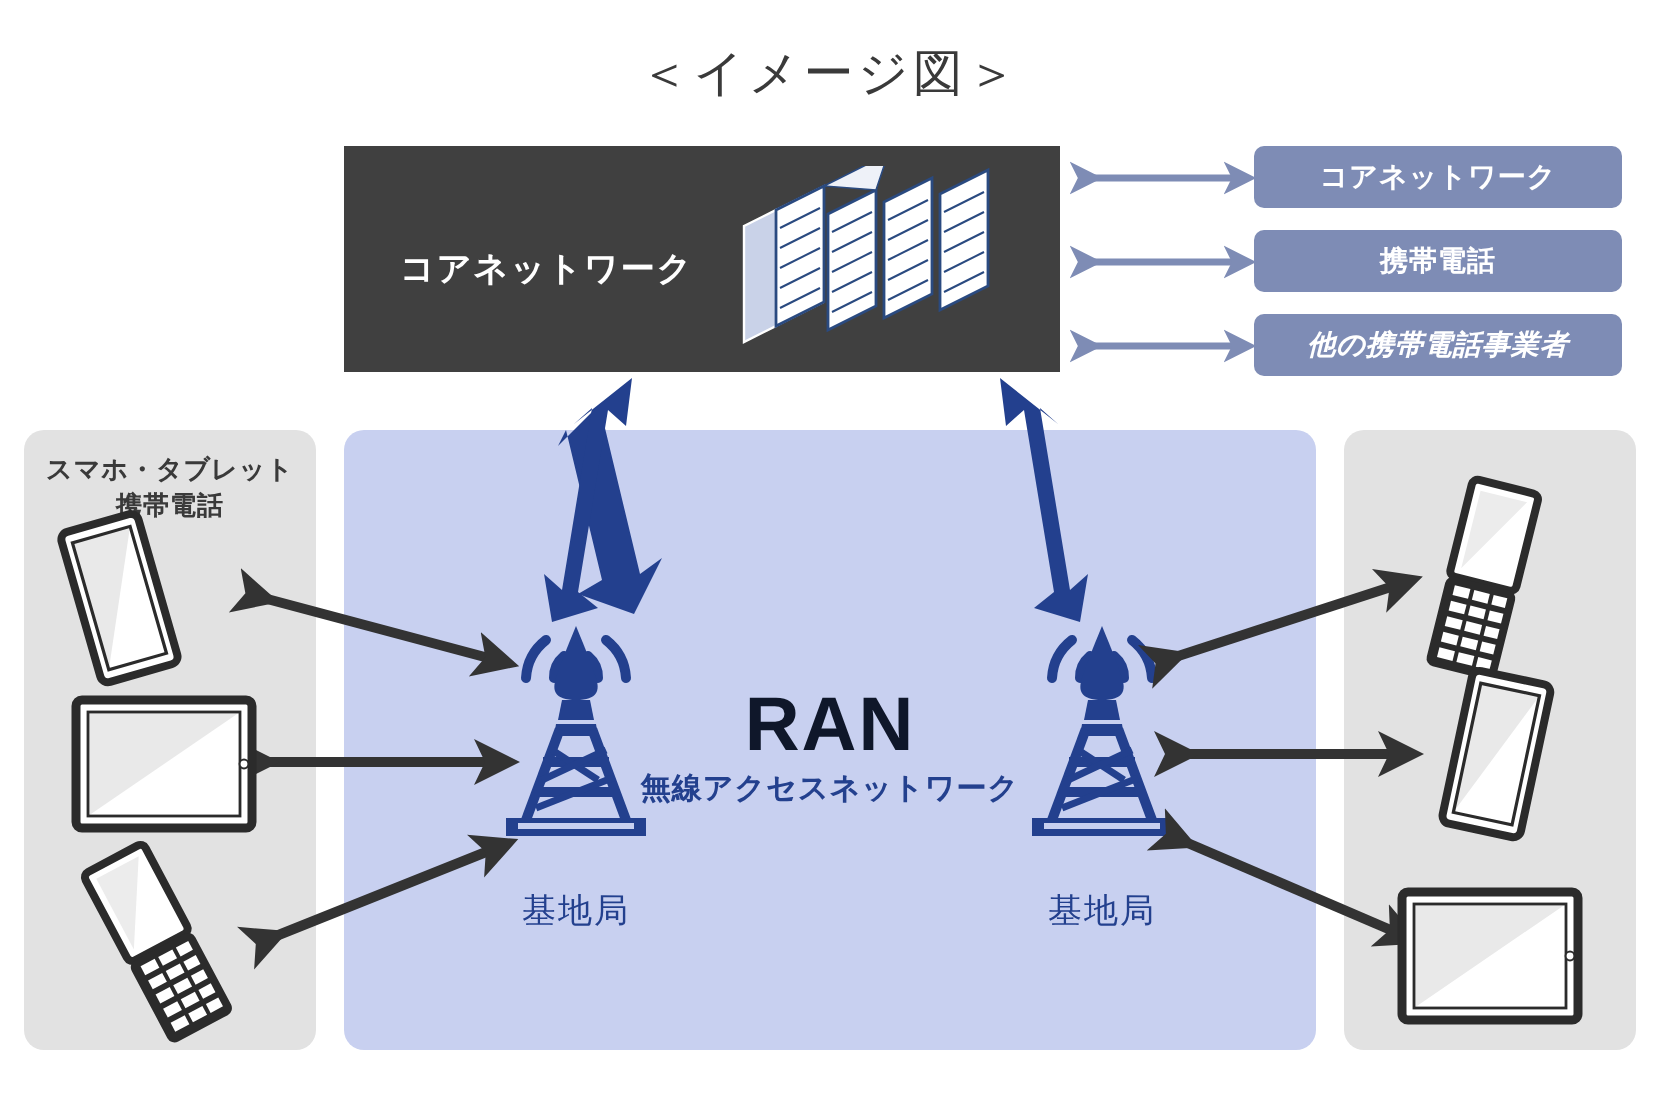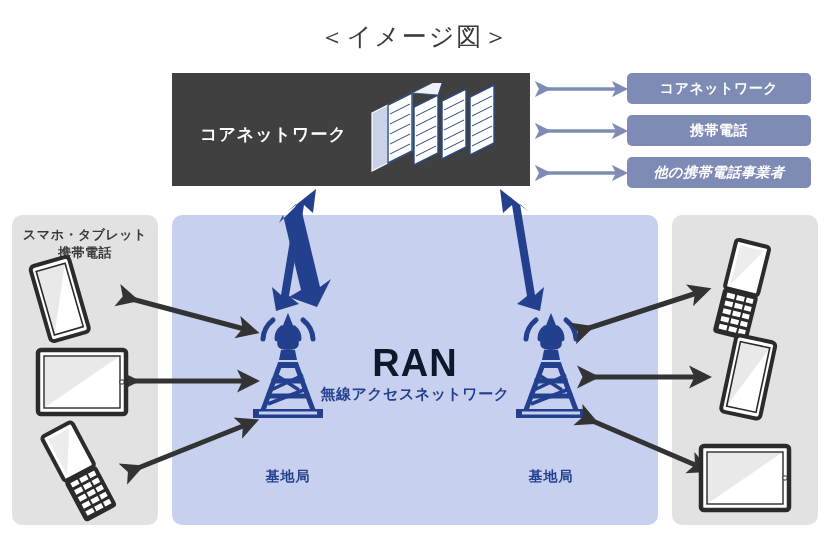--- a/index.html
+++ b/index.html
@@ -73,22 +73,22 @@
     font-size:15px;font-weight:bold;color:#23408e;
     letter-spacing:0.5px;white-space:nowrap;
   }
 
   
   .tower{position:absolute;width:110px;height:125px;}
   .tower-0{left:233px;top:305px;}
   .tower-1{left:496px;top:305px;}
   .tower-label{
     position:absolute;width:110px;text-align:center;
-    font-size:14px;font-weight:bold;color:#23408e;
-    letter-spacing:1px;top:468px;
+    font-size:17px;font-weight:normal;color:#23408e;
+    letter-spacing:1px;top:444px;
   }
   .tl-0{left:233px;}
   .tl-1{left:496px;}
 
   
   .overlay{position:absolute;left:0;top:0;width:830px;height:552px;
            pointer-events:none;}
 </style>
 </head>
 <body>

